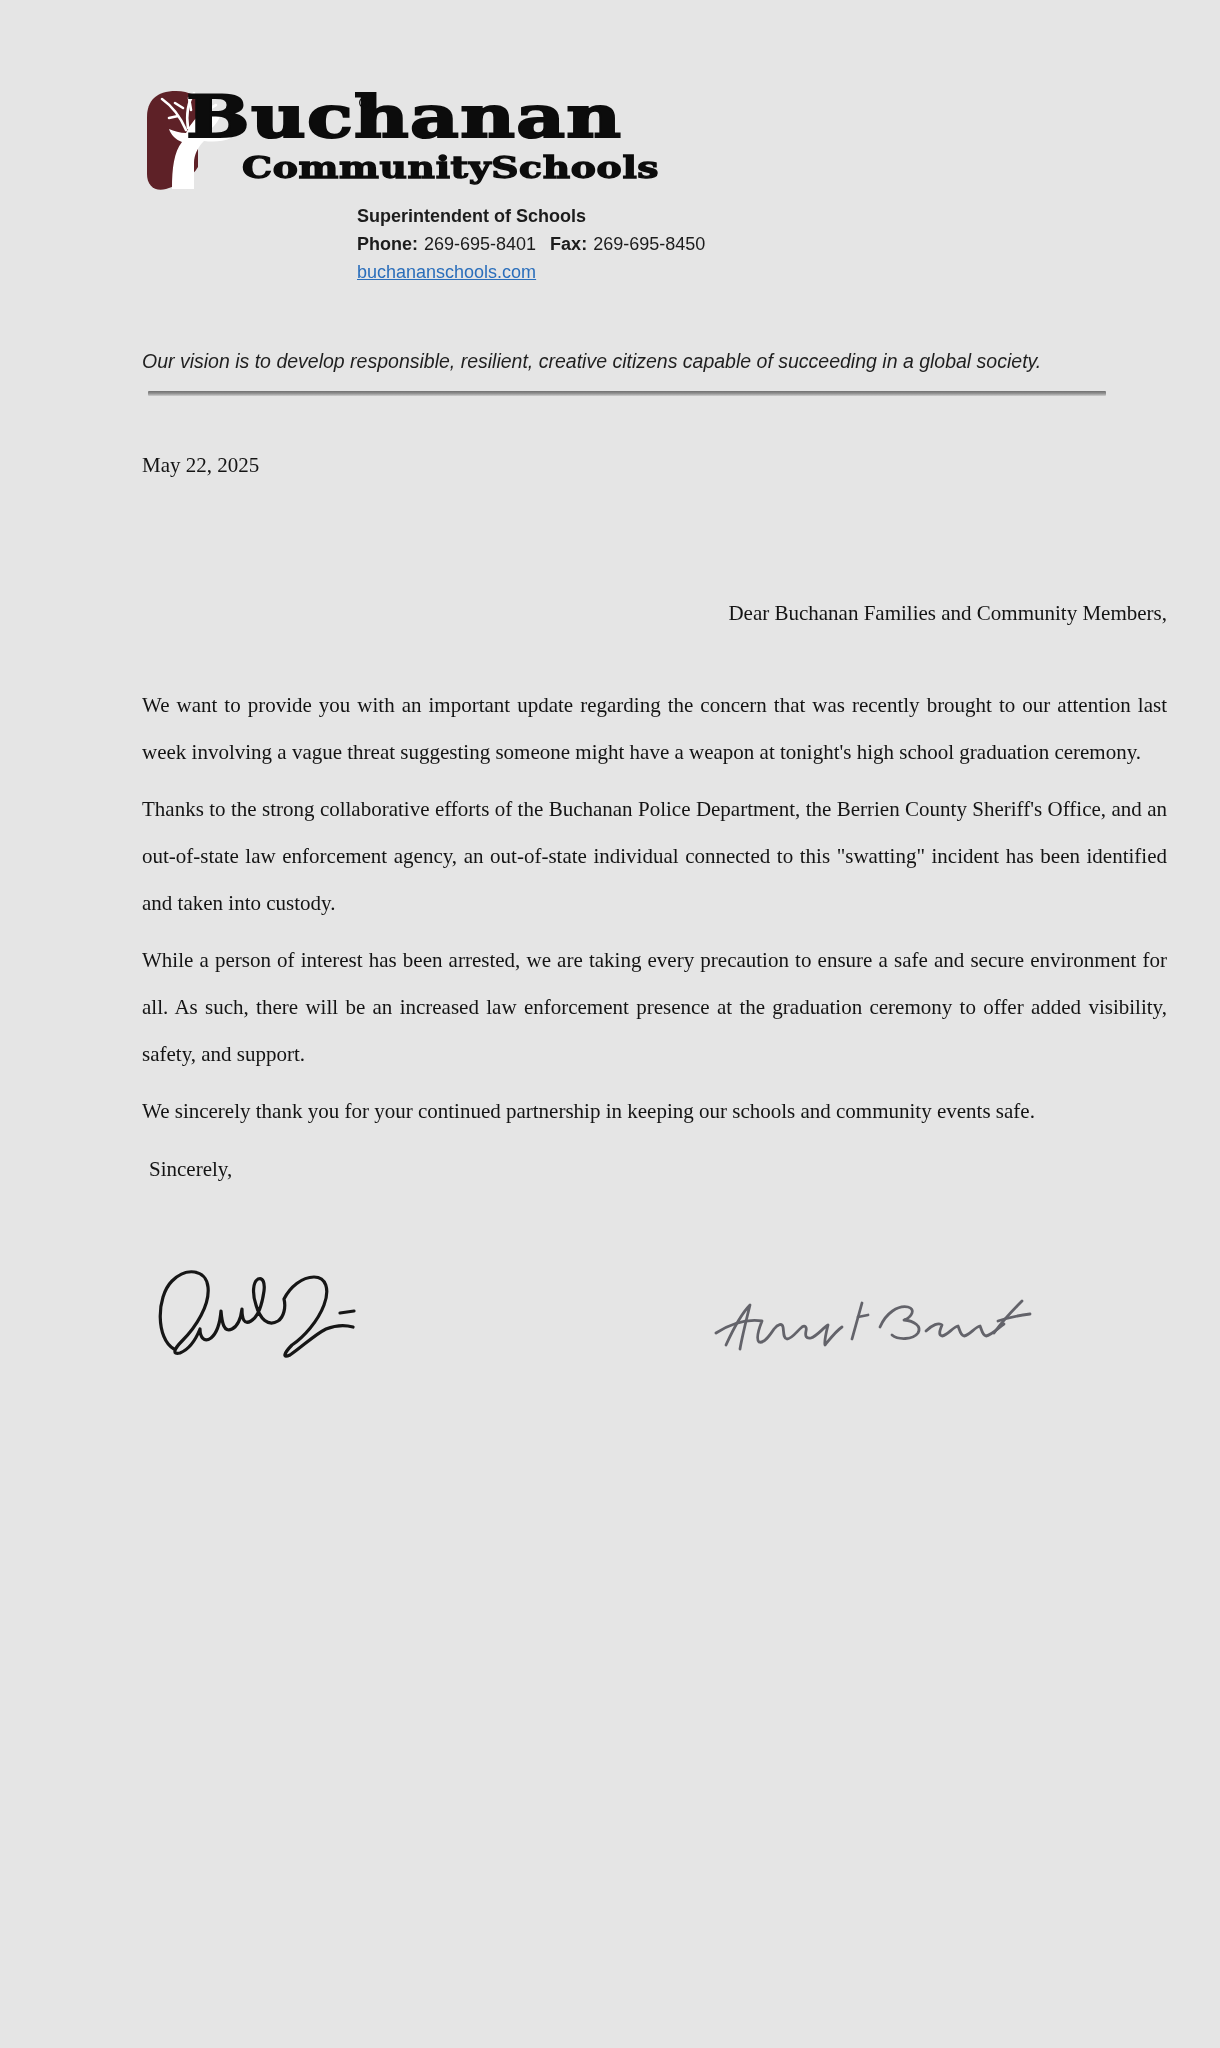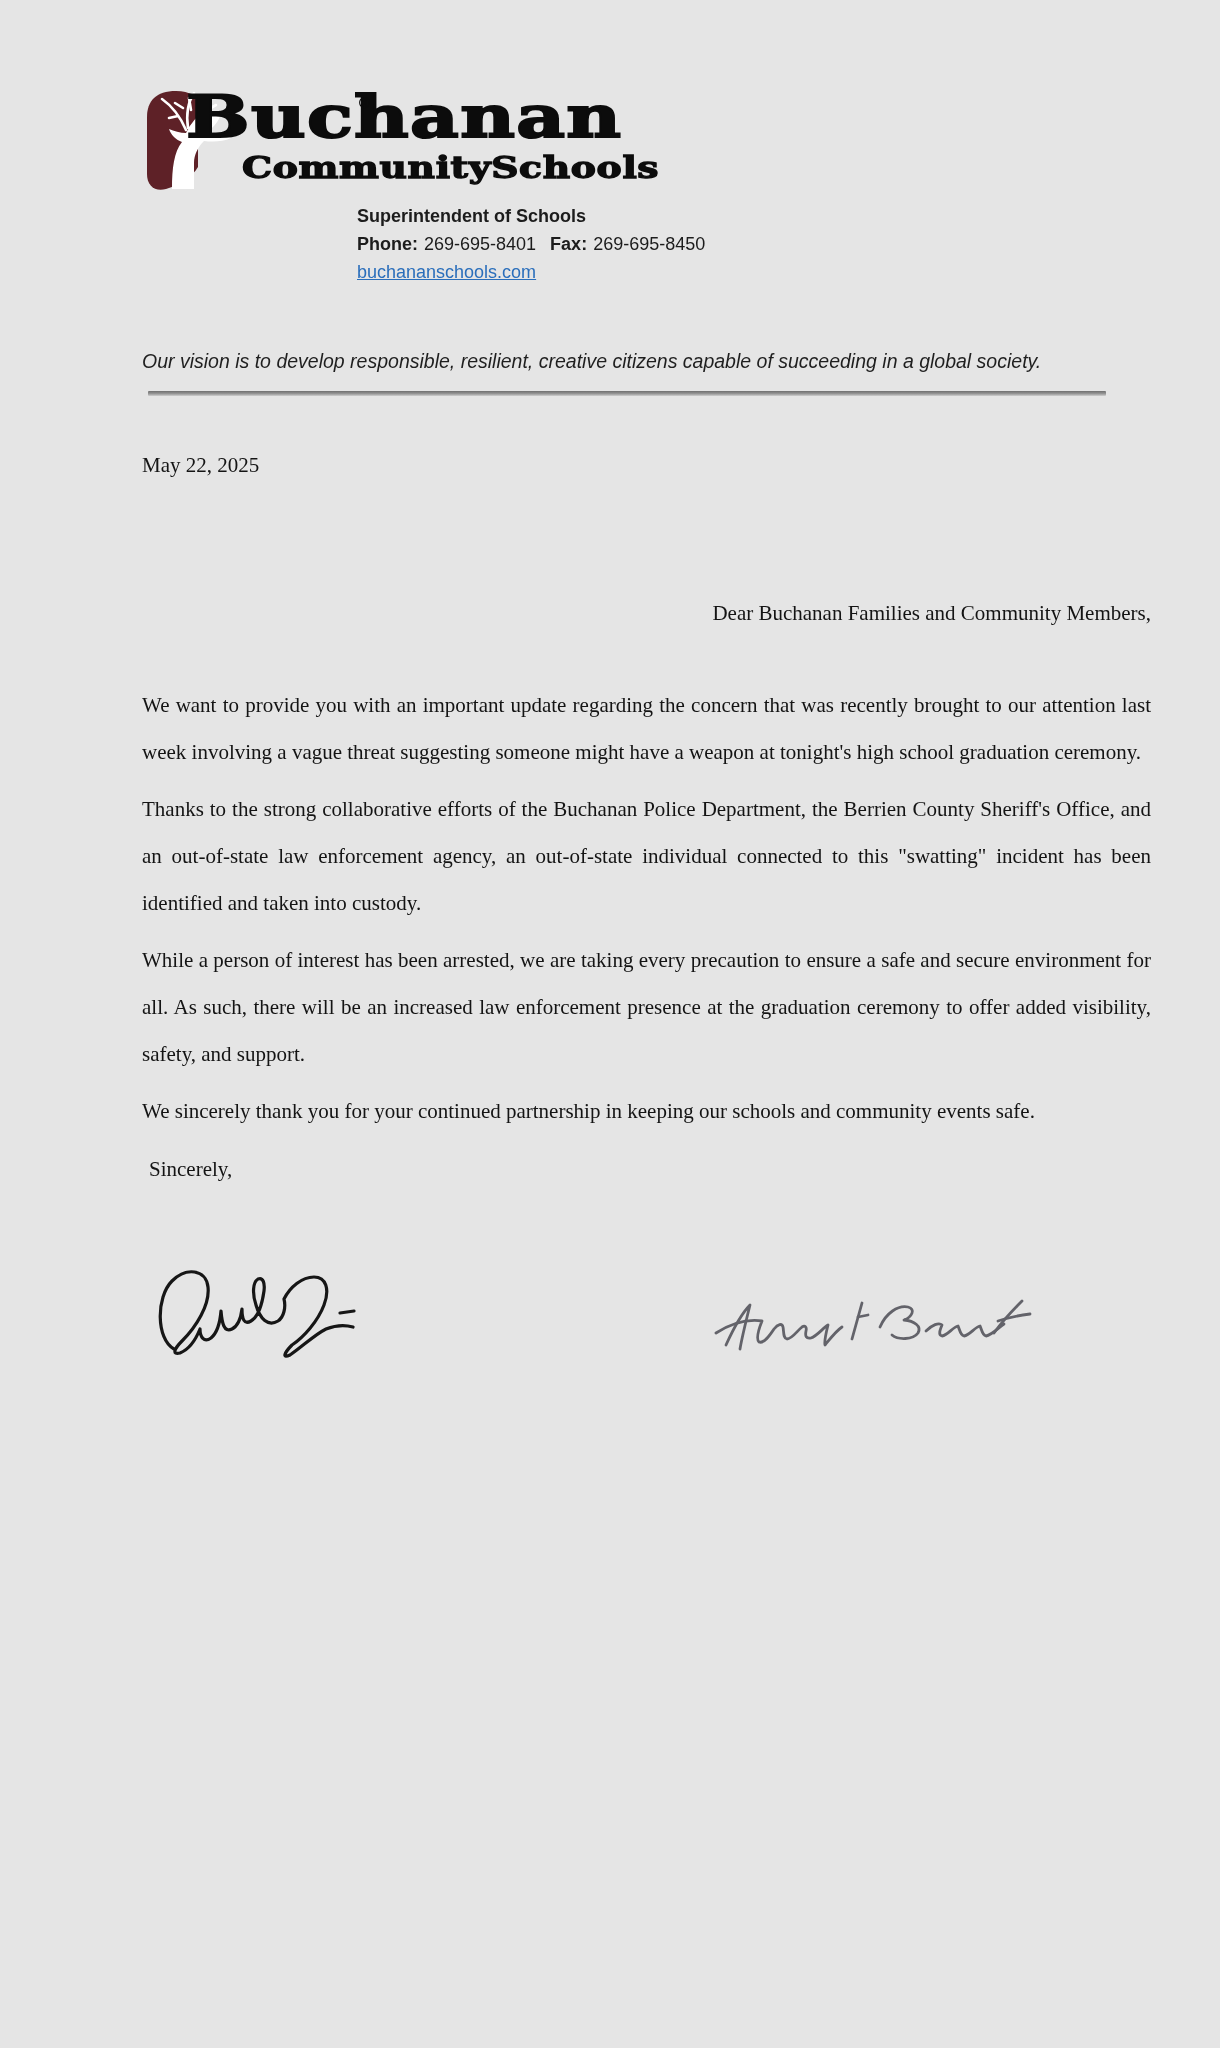--- a/index.html
+++ b/index.html
@@ -48,21 +48,21 @@
     font-family:"Liberation Sans",sans-serif;font-style:italic;
     font-size:19.5px;line-height:26px;color:#1f1f1f;white-space:nowrap;
   }
   .rule{
     position:absolute;left:148px;top:391px;width:958px;height:5px;
     background:linear-gradient(180deg,#6f6f6f 0%,#979797 55%,#cfcfcf 100%);
     border-radius:1px;
   }
   
   .letter{
-    padding:0 69px 0 142px;
+    padding:0 53px 0 142px;
     font-family:"Liberation Serif",serif;
     font-size:21px;color:#141414;
   }
   .date{margin-top:46px;line-height:47px;}
   .salutation{margin-top:101px;line-height:47px;text-align:right;}
   .letter p.para{margin:10px 0 0 0;line-height:47px;text-align:justify;}
   .letter p.para.first{margin-top:45px;}
   .closing{margin-top:11px;line-height:47px;margin-left:7px;}
   .sig-row{position:relative;margin-top:68px;height:112px;}
   .sig-left{position:absolute;left:12px;top:0;}

